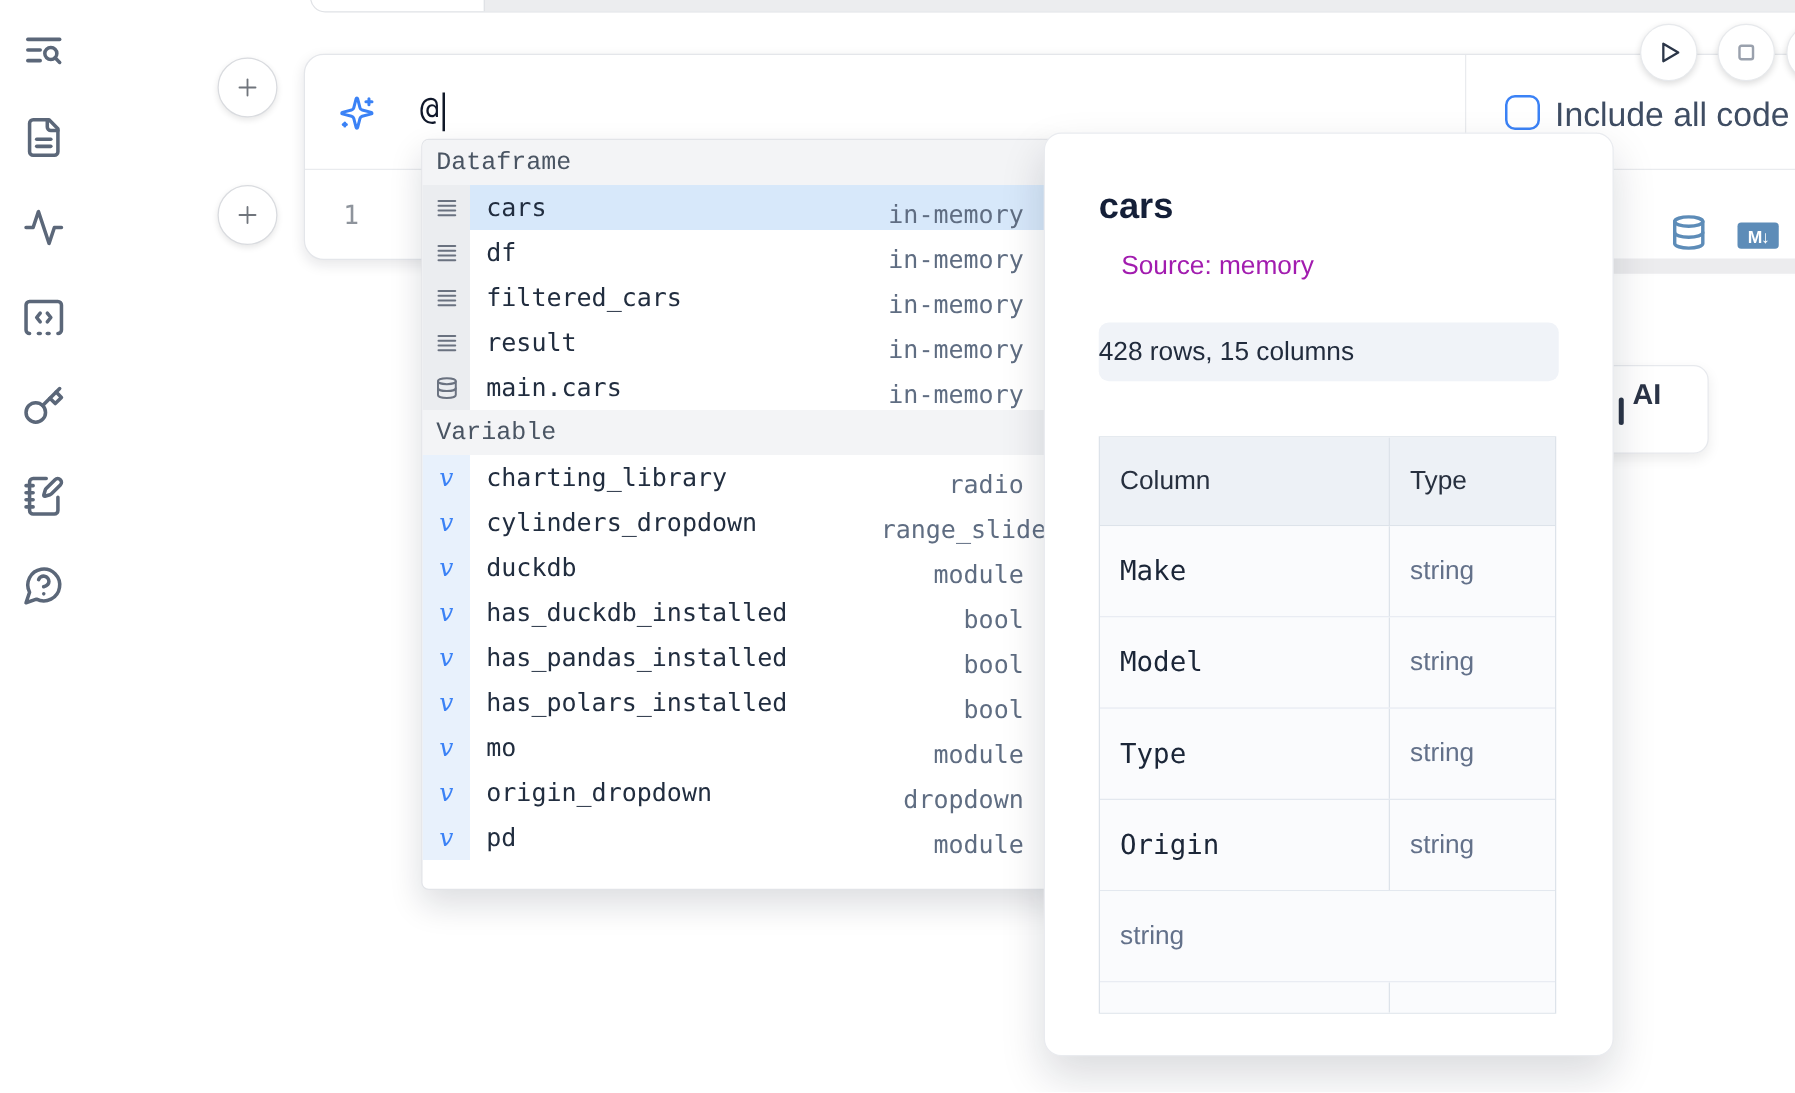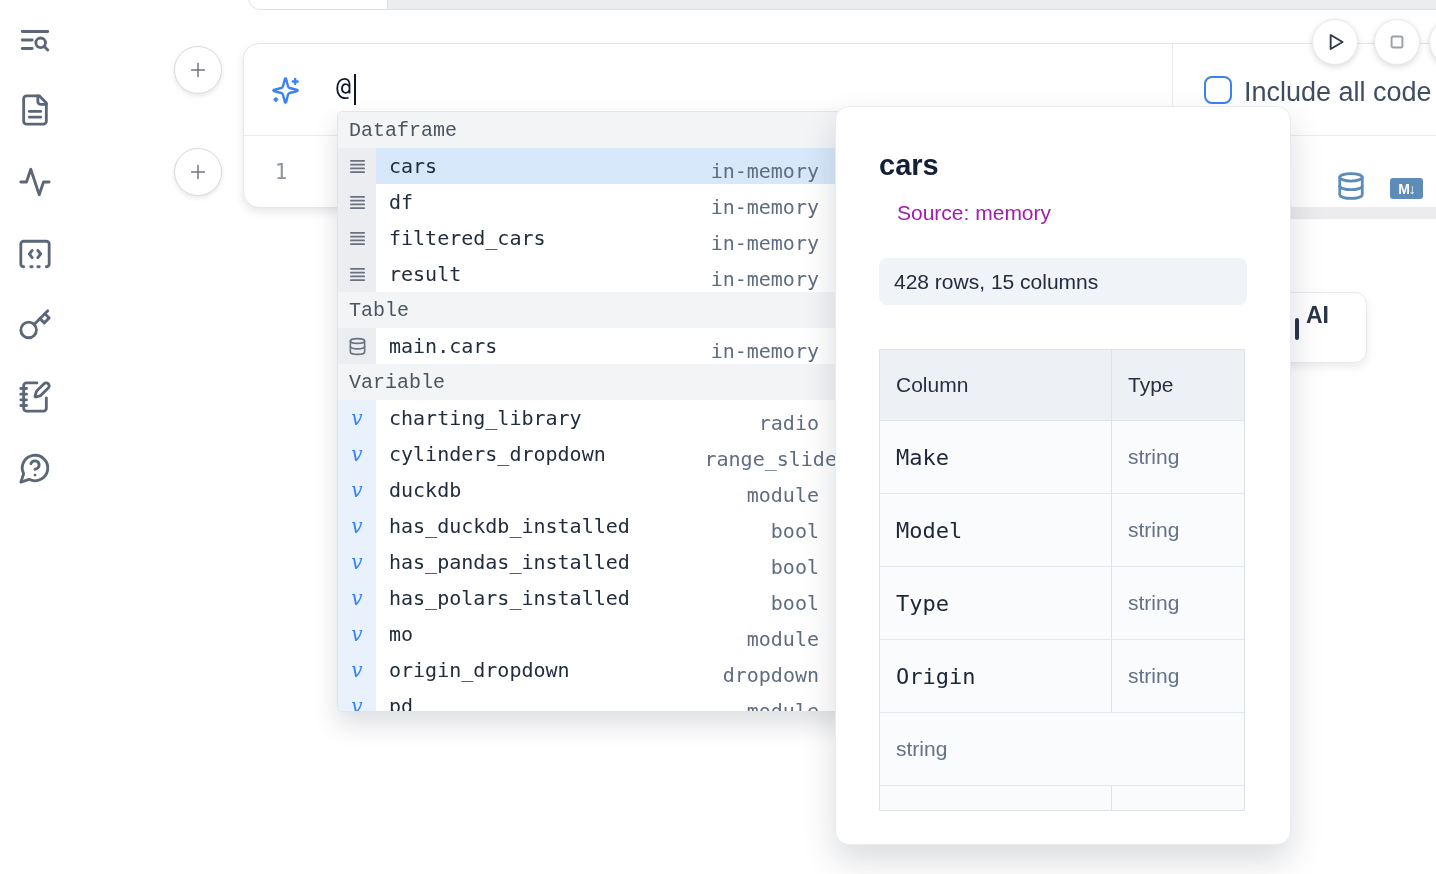--- a/index.html
+++ b/index.html
@@ -82,21 +82,21 @@
   .ai-btn .stem { position:absolute; left:54px; top:25px; width:4px; height:22px; background:#2b3447; border-radius:2px; }
   .ai-btn .lbl { position:absolute; left:65px; top:9px; font-size:23px; font-weight:bold; color:#2b3447; }
 
   
   .card { position:absolute; left:835px; top:106px; width:456px; height:739px; background:#fff;
           border:1px solid #e9ebef; border-radius:14px; box-shadow:0 16px 34px rgba(15,23,42,.15);
           z-index:40; }
   .card-title { position:absolute; left:43px; top:42px; font-size:29px; font-weight:bold; color:#141f38; }
   .card-source { position:absolute; left:43px; top:94px; font-size:21px; color:#a21caf;margin-left:18px; }
   .card-badge { position:absolute; left:43px; top:151px; width:368px; height:47px; background:#f0f3f8;
-                border-radius:8px; display:flex; align-items:center; padding-left:15px;
+                border-radius:8px; display:flex; align-items:center; 
                 font-size:21px; color:#222c3d; }
   .schema { position:absolute; left:43px; top:242px; width:366px; height:462px; overflow:hidden;
             border:1px solid #dde3ea; }
   .s-row { display:flex; border-bottom:1px solid #e3e8ef; background:#fafbfd; }
   .s-row.head { height:71px; background:#edf1f6; border-bottom:1px solid #dde3ea; }
   .s-row.body { height:73px; }
   .s-cell { display:flex; align-items:center; padding-left:16px; }
   .s-col { width:232px; border-right:1px solid #dde3ea; }
   .s-type { flex:1; }
   .head .s-cell { font-size:21px; color:#27303f; font-weight:500; }
@@ -280,21 +280,20 @@
             <path d="M3 12h14"></path>
             <path d="M3 16h14"></path>
           </svg>
         </div>
       <div class="c-main">
           <span class="c-name">result</span>
           <span class="c-type">in-memory</span>
         </div>
     </div>
 
-    <div class="c-header">Table</div>
 
     <div class="c-row">
       <div class="c-gutter g-gray">
           <svg viewBox="0 0 24 24" fill="none" stroke="currentColor" stroke-width="2" stroke-linecap="round" stroke-linejoin="round">
             <ellipse cx="12" cy="5" rx="9" ry="3"></ellipse>
             <path d="M3 5v14a9 3 0 0 0 18 0V5"></path>
             <path d="M3 12a9 3 0 0 0 18 0"></path>
           </svg>
         </div>
       <div class="c-main">

